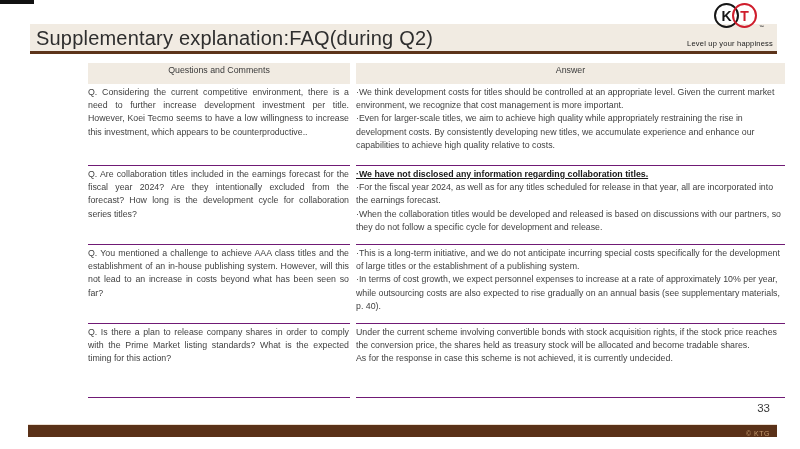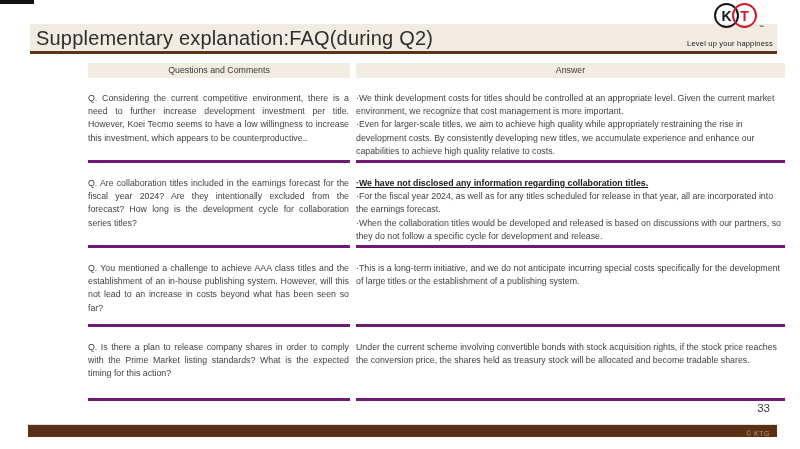--- a/index.html
+++ b/index.html
@@ -40,26 +40,26 @@
     position:absolute; right:4px; bottom:3px;
     font-size:7.5px; color:#1c1c1c; letter-spacing:0.2px;margin-top:16px;
   }
 
   
   .faq-table { position:absolute; left:88px; top:63px; width:697px; font-size:8.8px; line-height:13.2px; }
   .trow { display:flex; }
   .qcell { width:262px; margin-right:6px; }
   .acell { flex:1; }
   .thead .qcell, .thead .acell {
-    background:#f1ebe2; text-align:center; height:15px; line-height:15px;
+    background:#f1ebe2; text-align:center; height:21px; line-height:15px;
     font-size:8.8px; color:#3a3a3a;
   }
   .tbody-row .qcell, .tbody-row .acell {
-    padding-top:14px; padding-bottom:2px;
-    border-bottom:3px solid #701a75;
+    padding-top:2px; padding-bottom:2px;
+    border-bottom:1px solid #701a75;
   }
   .tbody-row .qcell { text-align:justify; padding-right:1px; }
   .row-1 .qcell, .row-1 .acell { min-height:82px; }
   .row-2 .qcell, .row-2 .acell { min-height:79px; }
   .row-3 .qcell, .row-3 .acell { min-height:79px; }
   .row-4 .qcell, .row-4 .acell { min-height:74px; }
   .acell p, .qcell p { margin:0; }
   .emphasis { font-weight:bold; text-decoration:underline; color:#1a1a1a; }
 
   
@@ -118,29 +118,31 @@
       <p>·When the collaboration titles would be developed and released is based on discussions with our partners, so they do not follow a specific cycle for development and release.</p>
     </div>
   </div>
 
   <div class="trow tbody-row row-3">
     <div class="qcell">
       <p>Q. You mentioned a challenge to achieve AAA class titles and the establishment of an in-house publishing system. However, will this not lead to an increase in costs beyond what has been seen so far?</p>
     </div>
     <div class="acell">
       <p>·This is a long-term initiative, and we do not anticipate incurring special costs specifically for the development of large titles or the establishment of a publishing system.</p>
+      <p>·In terms of cost growth, we expect personnel expenses to increase at a rate of approximately 10% per year, while outsourcing costs are also expected to rise gradually on an annual basis (see supplementary materials, p. 40).</p>
     </div>
   </div>
 
   <div class="trow tbody-row row-4">
     <div class="qcell">
       <p>Q. Is there a plan to release company shares in order to comply with the Prime Market listing standards? What is the expected timing for this action?</p>
     </div>
     <div class="acell">
       <p>Under the current scheme involving convertible bonds with stock acquisition rights, if the stock price reaches the conversion price, the shares held as treasury stock will be allocated and become tradable shares.</p>
+      <p>As for the response in case this scheme is not achieved, it is currently undecided.</p>
     </div>
   </div>
 
 </div>
 
 <div class="page-number">33</div>
 
 <div class="footer-bar">
   <span class="copyright">© KTG</span>
 </div>

